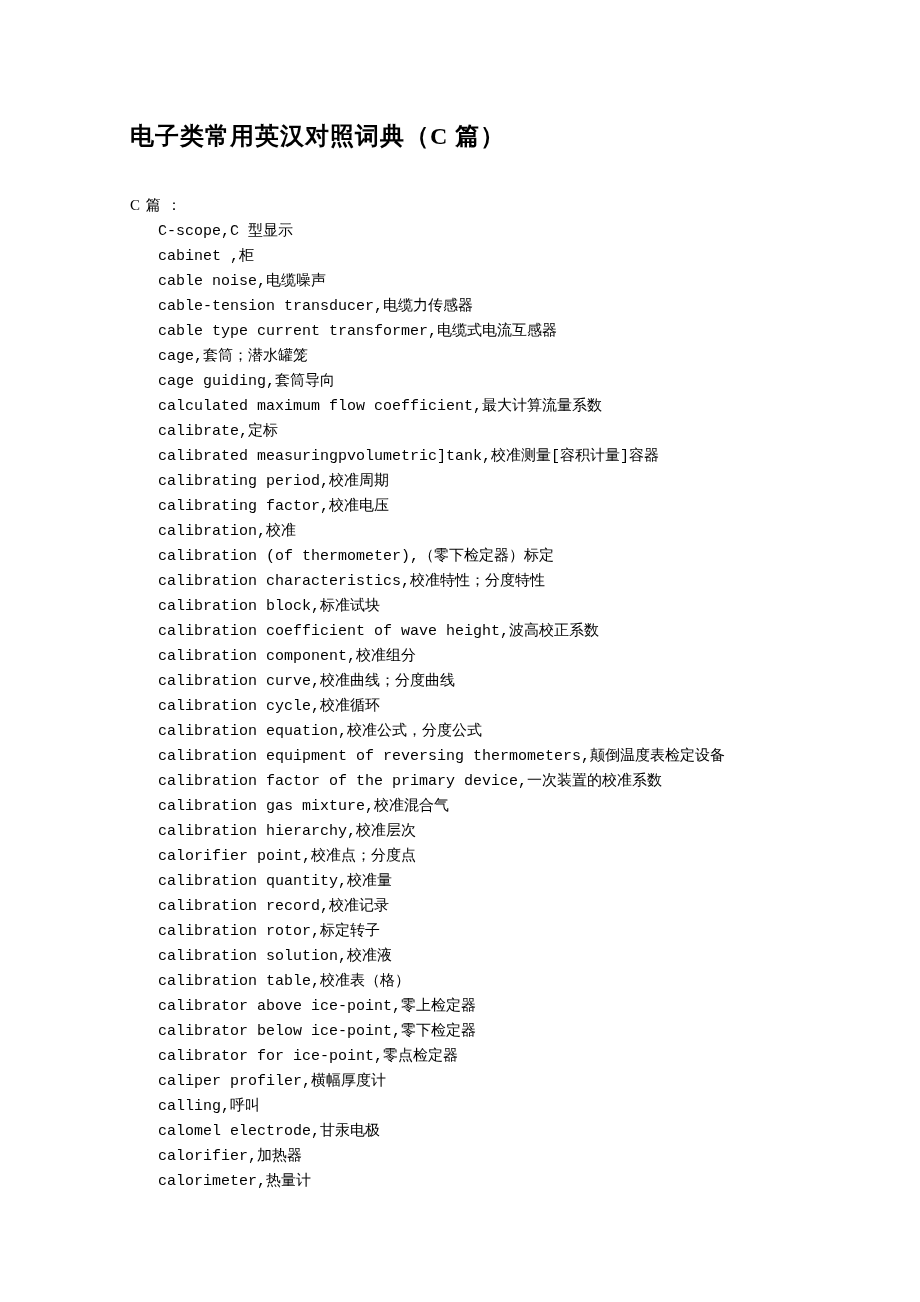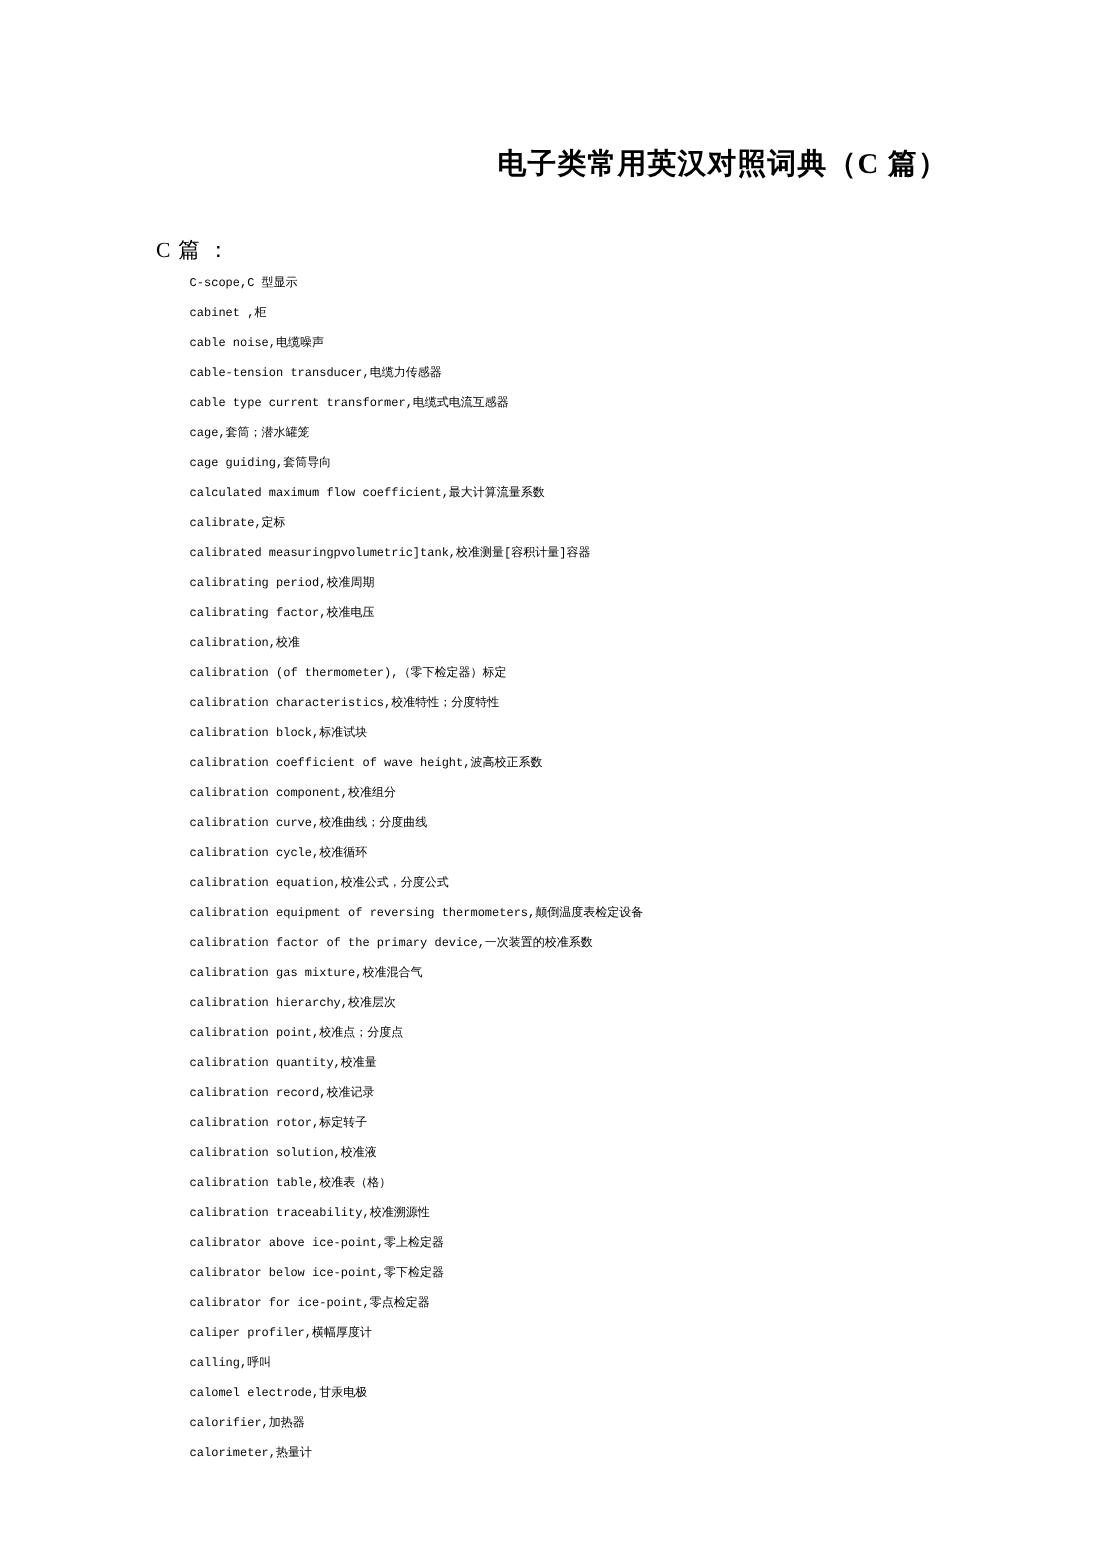--- a/index.html
+++ b/index.html
@@ -10,35 +10,35 @@
     body {
       background: #ffffff;
       font-family: "SimSun", "宋体", serif;
       width: 920px;
       min-height: 1302px;
       padding: 120px 130px 60px 130px;
       color: #000;
     }
     .title {
       font-size: 24px;
-      text-align: right;
+      text-align: left;
       margin-bottom: 38px;
       letter-spacing: 1px;
     }
     .section-header {
-      font-size: 18px;
+      font-size: 15px;
       margin-bottom: 4px;
       letter-spacing: 1px;
       margin-top: 44px;
     }
     .entry-list {
       padding-left: 28px;
     }
     .entry {
-      font-size: 10px;
+      font-size: 15px;
       line-height: 25px;
       font-family: "Courier New", "SimSun", monospace;
       white-space: pre-wrap;
     }
   </style>
 </head>
 <body>
 
 <h1 class="title">电子类常用英汉对照词典（C 篇）</h1>
 
@@ -63,27 +63,26 @@
     <div class="entry">calibration block,标准试块</div>
     <div class="entry">calibration coefficient of wave height,波高校正系数</div>
     <div class="entry">calibration component,校准组分</div>
     <div class="entry">calibration curve,校准曲线；分度曲线</div>
     <div class="entry">calibration cycle,校准循环</div>
     <div class="entry">calibration equation,校准公式，分度公式</div>
     <div class="entry">calibration equipment of reversing thermometers,颠倒温度表检定设备</div>
     <div class="entry">calibration factor of the primary device,一次装置的校准系数</div>
     <div class="entry">calibration gas mixture,校准混合气</div>
     <div class="entry">calibration hierarchy,校准层次</div>
-    <div class="entry">calibration point,校准点；分度点</div>
+    <div class="entry">calorifier point,校准点；分度点</div>
     <div class="entry">calibration quantity,校准量</div>
     <div class="entry">calibration record,校准记录</div>
     <div class="entry">calibration rotor,标定转子</div>
     <div class="entry">calibration solution,校准液</div>
     <div class="entry">calibration table,校准表（格）</div>
-    <div class="entry">calibration traceability,校准溯源性</div>
     <div class="entry">calibrator above ice-point,零上检定器</div>
     <div class="entry">calibrator below ice-point,零下检定器</div>
     <div class="entry">calibrator for ice-point,零点检定器</div>
     <div class="entry">caliper profiler,横幅厚度计</div>
     <div class="entry">calling,呼叫</div>
     <div class="entry">calomel electrode,甘汞电极</div>
     <div class="entry">calorifier,加热器</div>
     <div class="entry">calorimeter,热量计</div>
   </div>
 

